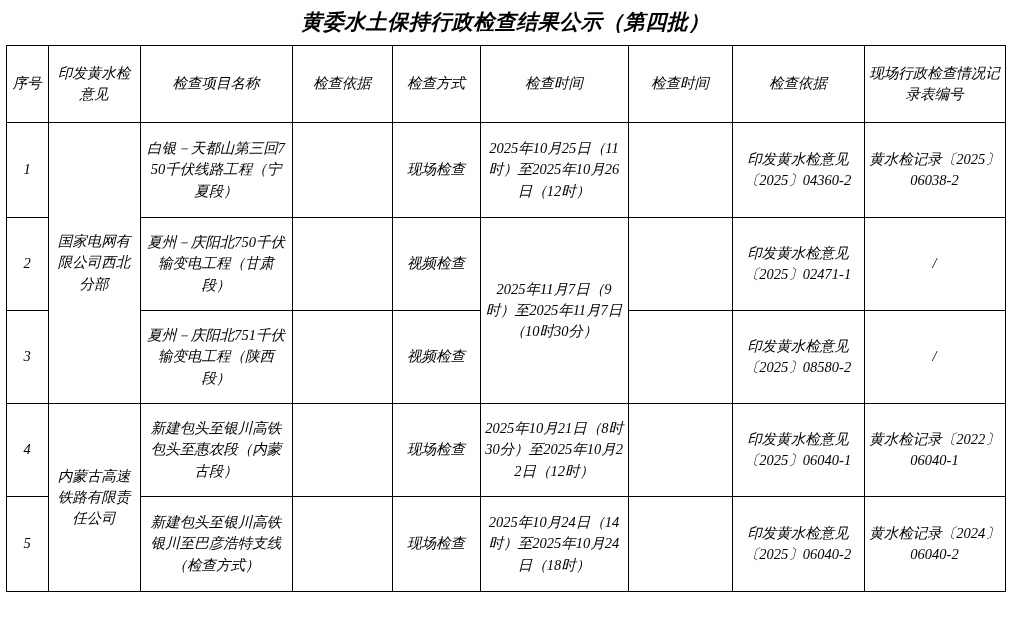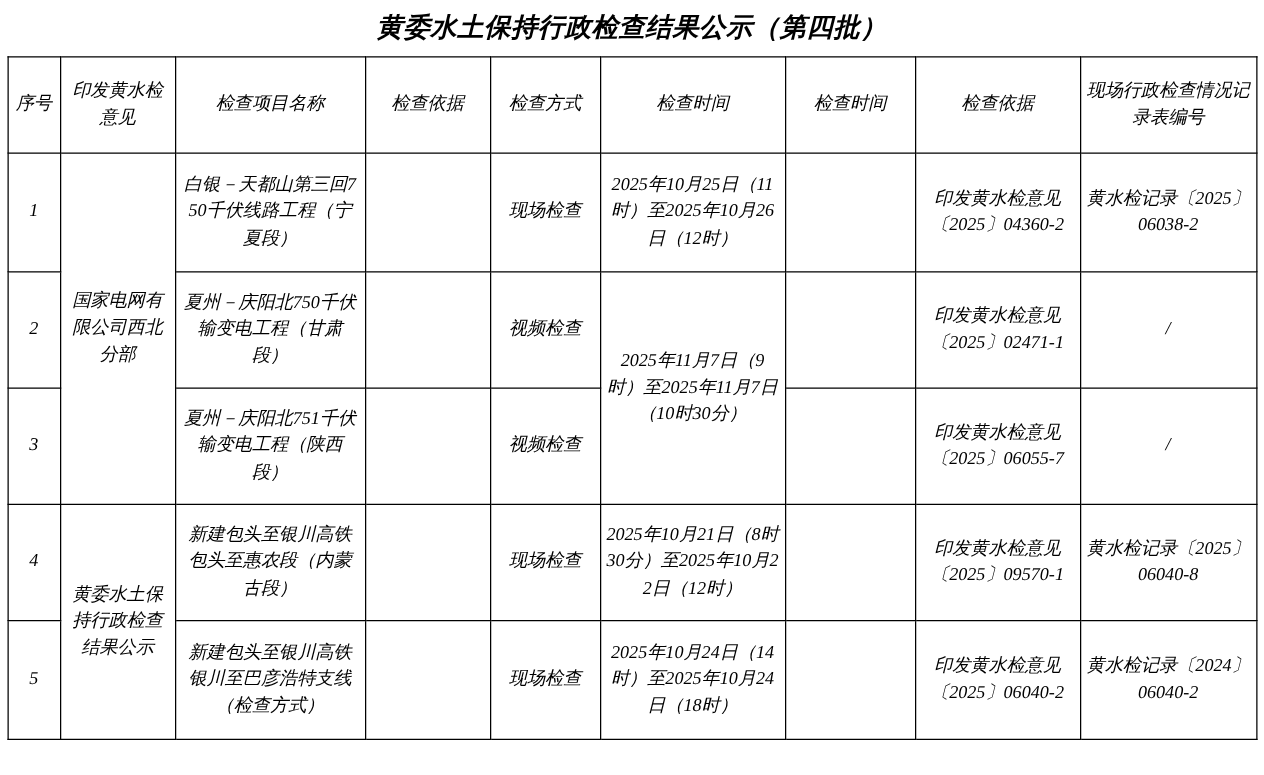--- a/index.html
+++ b/index.html
@@ -121,33 +121,33 @@
         <td></td>
         <td>印发黄水检意见〔2025〕02471-1</td>
         <td>/</td>
       </tr>
       <tr class="r3">
         <td class="seq">3</td>
         <td>夏州－庆阳北751千伏输变电工程（陕西段）</td>
         <td></td>
         <td>视频检查</td>
         <td></td>
-        <td>印发黄水检意见〔2025〕06055-7</td>
+        <td>印发黄水检意见〔2025〕08580-2</td>
         <td>/</td>
       </tr>
       <tr class="r4">
         <td class="seq">4</td>
-        <td rowspan="2">黄委水土保持行政检查结果公示</td>
+        <td rowspan="2">内蒙古高速铁路有限责任公司</td>
         <td>新建包头至银川高铁包头至惠农段（内蒙古段）</td>
         <td></td>
         <td>现场检查</td>
         <td>2025年10月21日（8时30分）至2025年10月22日（12时）</td>
         <td></td>
-        <td>印发黄水检意见〔2025〕09570-1</td>
-        <td>黄水检记录〔2025〕06040-8</td>
+        <td>印发黄水检意见〔2025〕06040-1</td>
+        <td>黄水检记录〔2022〕06040-1</td>
       </tr>
       <tr class="r5">
         <td class="seq">5</td>
         <td>新建包头至银川高铁银川至巴彦浩特支线（检查方式）</td>
         <td></td>
         <td>现场检查</td>
         <td>2025年10月24日（14时）至2025年10月24日（18时）</td>
         <td></td>
         <td>印发黄水检意见〔2025〕06040-2</td>
         <td>黄水检记录〔2024〕06040-2</td>

